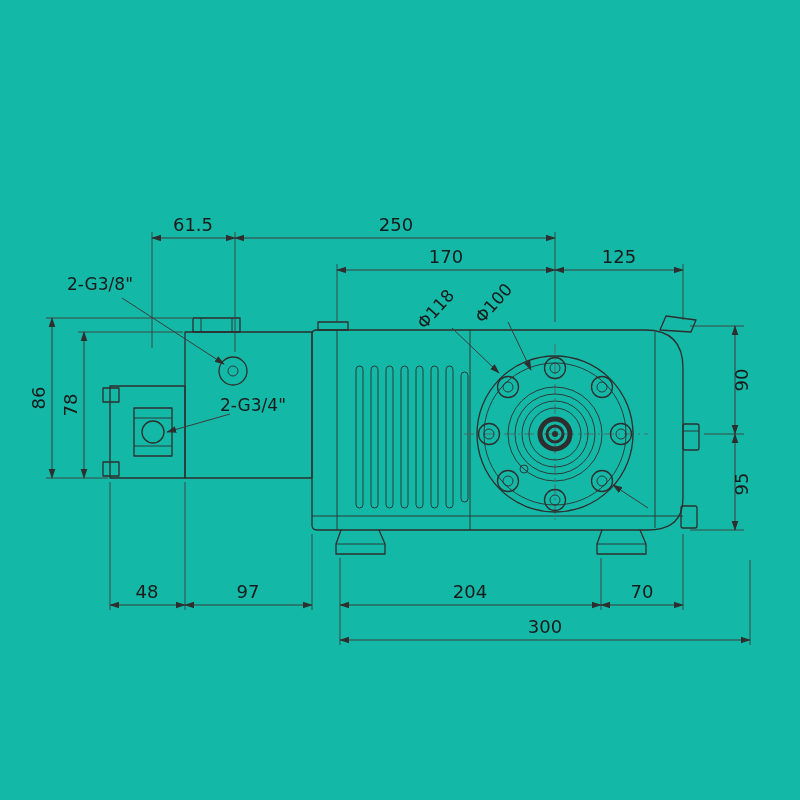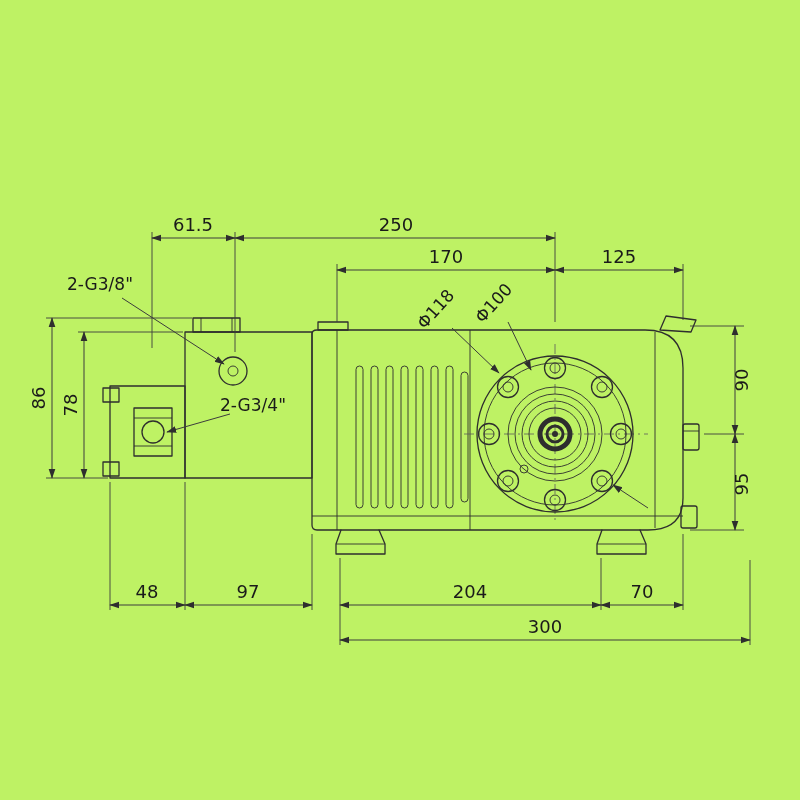--- a/index.html
+++ b/index.html
@@ -1,16 +1,16 @@
 <!DOCTYPE html>
 <html><head>
 <meta charset="utf-8">
 <style>
   html,body{margin:0;padding:0;background:#ffffff;}
-  .stage{position:relative;width:800px;height:800px;background:#bef264;overflow:hidden;
+  .stage{position:relative;width:800px;height:800px;background:#14b8a6;overflow:hidden;
          font-family:"DejaVu Sans", sans-serif;}
   svg{display:block;}
   .draw{stroke:#2e2e2e;stroke-width:1.3;fill:none;stroke-linejoin:round;stroke-linecap:round;}
   .draw-thin{stroke:#2e2e2e;stroke-width:0.9;fill:none;}
   .dim{stroke:#3c3c3c;stroke-width:1;fill:none;}
   .ext{stroke:#3c3c3c;stroke-width:0.9;fill:none;}
   .cl{stroke:#5a5a5a;stroke-width:0.8;fill:none;stroke-dasharray:10 4 2 4;}
   .dimtext{fill:#1a1a1a;font-size:18px;}
   .labeltext{fill:#1a1a1a;font-size:17px;}
   .solid{fill:#2e2e2e;}

